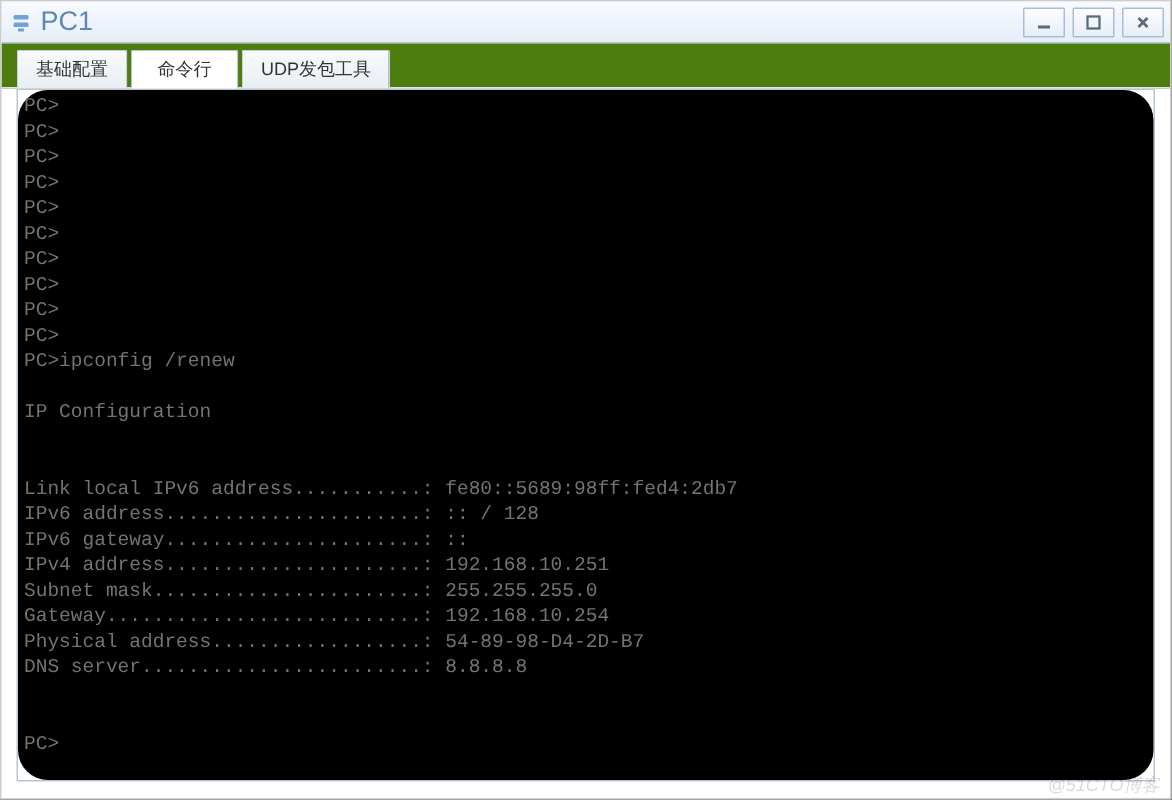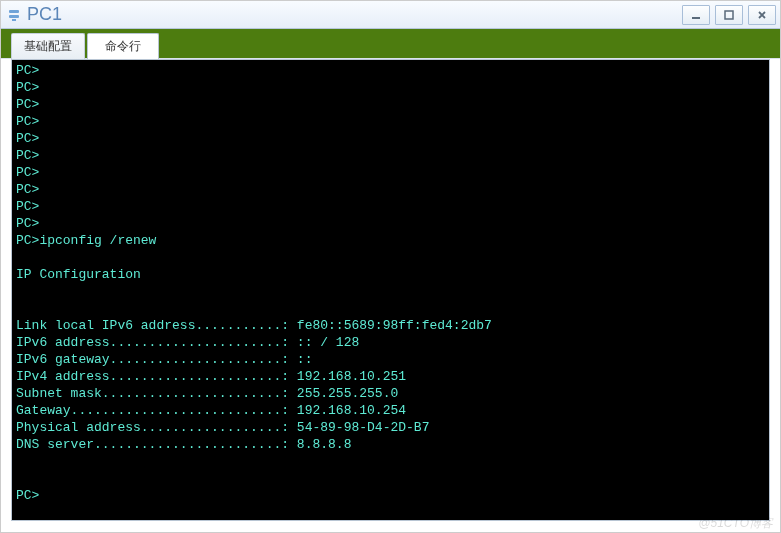--- a/index.html
+++ b/index.html
@@ -78,27 +78,28 @@
     margin: 0 10px 10px 10px;
     height: 462px;
     border: 1px solid #b8c5d3;
     background: #fff;
     position: relative;
   }
   .terminal {
     width: 100%;
     height: 100%;
     background: #000;
-    color: #5eead4;
+    color: #737373;
     font-family: "Courier New", monospace;
     font-size: 13px;
     line-height: 17px;
     padding: 2px 4px;
     white-space: pre;
     overflow-y: scroll;
+    border-radius: 20px;
   }
   .terminal::-webkit-scrollbar { width: 17px; }
   .terminal::-webkit-scrollbar-track { background: #f0f0f0; }
   .terminal::-webkit-scrollbar-thumb { background: #c8c8c8; border: 1px solid #aaa; }
   .terminal::-webkit-scrollbar-button {
     background: #f0f0f0;
     border: 1px solid #b8b8b8;
     height: 17px;
     display: block;
   }
@@ -139,20 +140,21 @@
       <svg width="10" height="10" viewBox="0 0 10 10">
           <path d="M2 2 L8 8 M8 2 L2 8" stroke="#5a6a7a" stroke-width="1.8"></path>
         </svg>
     </div>
   </div>
 </div>
 
 <div class="tabbar">
     <div class="tab">基础配置</div>
     <div class="tab active">命令行</div>
+    <div class="tab">UDP发包工具</div>
   </div>
 
 <div class="terminal-wrap">
   <div class="terminal">PC&gt;
 PC&gt;
 PC&gt;
 PC&gt;
 PC&gt;
 PC&gt;
 PC&gt;

